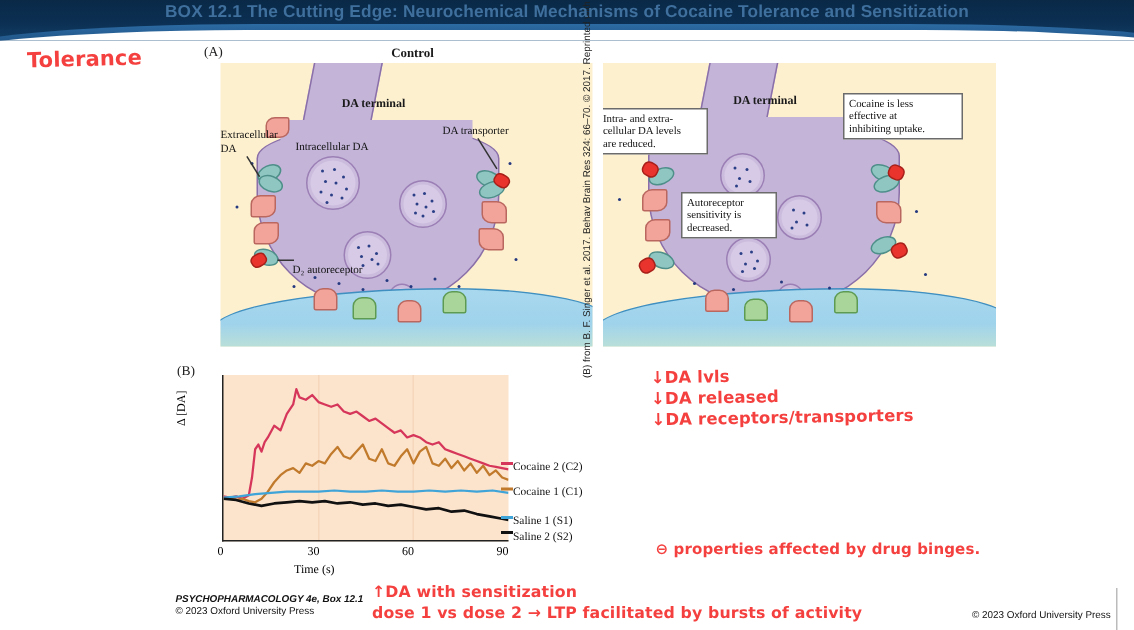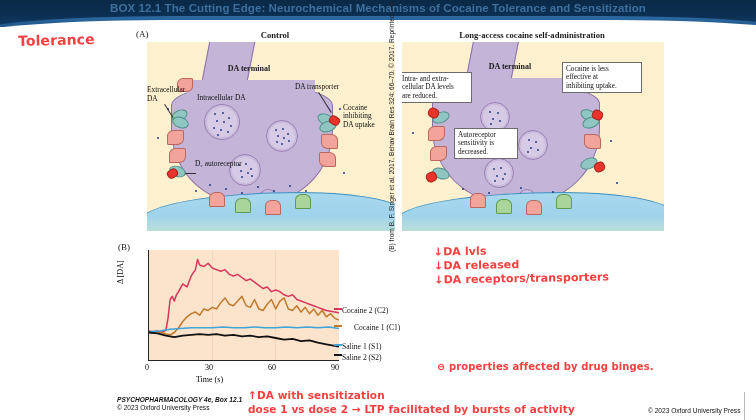--- a/index.html
+++ b/index.html
@@ -107,21 +107,20 @@
   <div class="swoosh2"></div>
 </div>
 <div id="header-title">BOX 12.1  The Cutting Edge: Neurochemical Mechanisms of Cocaine Tolerance and Sensitization</div>
 
 <div class="hand" id="ann-tolerance">Tolerance</div>
 
 <div id="panelA">
 
   <div class="panel-tag" style="left:0;top:1px;">(A)</div>
   <div class="panel-head" style="left:64px;top:2px;width:150px;">Control</div>
-  <div class="panel-head" style="left:276px;top:2px;width:240px;">Long-access cocaine self-administration</div>
 
   <div class="cell" id="cellL">
 
     <div class="bouton" style="left:57px;top:-4px;width:44px;height:62px;
          border-left:1.6px solid #8a6fa8;border-right:1.6px solid #8a6fa8;
          border-top:none;border-bottom:none;
          transform:skewX(-11deg);"></div>
     <div class="bouton bouton-body" style="left:24px;top:42px;width:160px;height:118px;"></div>
     <div style="position:absolute;left:40px;top:38px;width:128px;height:16px;background:#c3b4d8;"></div>
 
@@ -216,27 +215,22 @@
     <div class="dotfree" style="left:10px;top:95px;"></div>
 
     <div class="lbl" style="left:0px;top:44px;width:62px;">
       <span style="white-space:pre-line">Extracellular
 DA</span>
     </div>
     <div class="leader" style="left:18px;top:62px;width:16px;transform:rotate(58deg);"></div>
     <div class="lbl" style="left:50px;top:52px;">Intracellular DA</div>
     <div class="lbl" style="left:148px;top:41px;">DA transporter</div>
     <div class="leader" style="left:172px;top:50px;width:24px;transform:rotate(58deg);"></div>
-    <div class="lbl" style="left:48px;top:118px;">D₂ autoreceptor</div>
+    <div class="lbl" style="left:48px;top:134px;">D₂ autoreceptor</div>
     <div class="leader" style="left:38px;top:131px;width:11px;"></div>
-    <div class="lbl" style="left:196px;top:62px;width:56px;line-height:8.4px;">
-      <span style="white-space:pre-line">Cocaine
-inhibiting
-DA uptake</span>
-    </div>
   </div>
 
   <div class="cell" id="cellR">
 
     <div class="bouton" style="left:66px;top:-4px;width:44px;height:58px;
          border-left:1.6px solid #8a6fa8;border-right:1.6px solid #8a6fa8;
          border-top:none;border-bottom:none;transform:skewX(-11deg);"></div>
     <div class="bouton bouton-body" style="left:30px;top:40px;width:166px;height:120px;"></div>
     <div style="position:absolute;left:46px;top:36px;width:134px;height:16px;background:#c3b4d8;"></div>
 
@@ -353,21 +347,21 @@
   </div>
 
   <div id="ylabel">Δ [DA]</div>
   <div id="xlabel">Time (s)</div>
   <div class="xtick" style="left:27px;">0</div>
   <div class="xtick" style="left:87px;">30</div>
   <div class="xtick" style="left:150px;">60</div>
   <div class="xtick" style="left:213px;">90</div>
 
   <div class="legtxt" style="left:224px;top:66px;">Cocaine 2 (C2)</div>
-  <div class="legtxt" style="left:236px;top:83px;">Cocaine 1 (C1)</div>
+  <div class="legtxt" style="left:224px;top:83px;">Cocaine 1 (C1)</div>
   <div class="legtxt" style="left:224px;top:102px;">Saline 1 (S1)</div>
   <div class="legtxt" style="left:224px;top:113px;">Saline 2 (S2)</div>
 <div class="legline" style="position: absolute; left: 216px; top: 68px; width: 8px; border-top: 2px solid rgb(214, 54, 90);"></div>
     <div class="legline" style="position: absolute; left: 216px; top: 85px; width: 8px; border-top: 2px solid rgb(193, 122, 43);"></div>
     <div class="legline" style="position: absolute; left: 216px; top: 104px; width: 8px; border-top: 2px solid rgb(63, 164, 216);"></div>
     <div class="legline" style="position: absolute; left: 216px; top: 114px; width: 8px; border-top: 2px solid rgb(17, 17, 17);"></div>
   </div>
 
 <div id="citation">(B) from B. F. Singer et al. 2017. Behav Brain Res 324: 66–70. © 2017. Reprinted with permission from Elsevier.</div>
 

